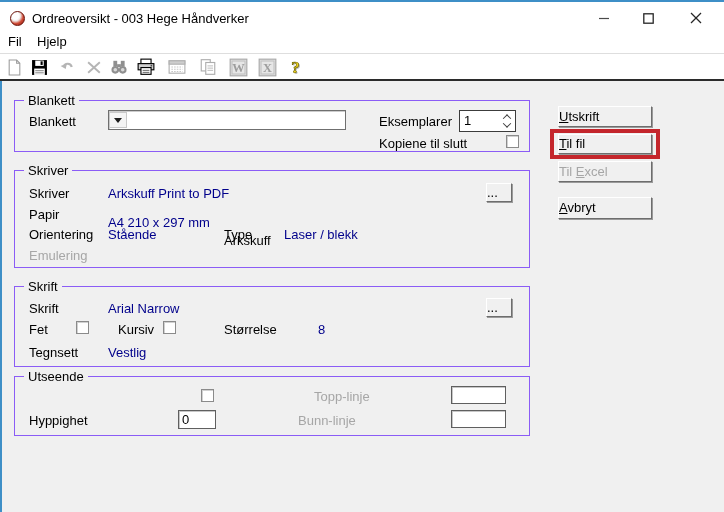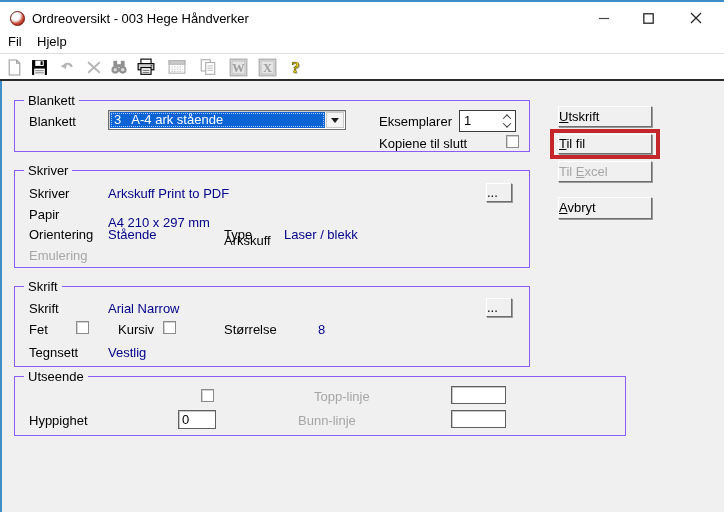--- a/index.html
+++ b/index.html
@@ -205,21 +205,20 @@
           <text x="8.4" y="13" font-size="15" font-weight="bold" text-anchor="middle" fill="#f2d41e" stroke="#6b6300" stroke-width="0.6" font-family="Liberation Serif, serif">?</text>
         </svg>
     </span>
   </div>
   <div class="abs" id="sep-dark"></div>
 
   <div class="group" style="left:14px;top:100px;width:516px;height:52px;">
     <span class="group-title">Blankett</span>
     <span class="lbl" style="left:14px;top:13px;">Blankett</span>
     <div class="abs" id="combo">
-      <span id="combo-sel">3   A-4 ark stående</span>
       <span id="combo-arrow-btn">
         <span class="tri-down"></span>
       </span>
     </div>
     <span class="lbl" style="left:364px;top:13px;">Eksemplarer</span>
     <div class="abs" id="spinner">
       <span id="spinner-value">1</span>
       <span id="spinner-btns">
         <span class="chev chev-up"></span>
         <span class="chev chev-down"></span>
@@ -252,21 +251,21 @@
     <span class="lbl" style="left:14px;top:35px;">Fet</span>
     <div class="checkbox" style="left:61px;top:34px;"></div>
     <span class="lbl" style="left:103px;top:35px;">Kursiv</span>
     <div class="checkbox" style="left:148px;top:34px;"></div>
     <span class="lbl" style="left:209px;top:35px;">Størrelse</span>
     <span class="val" style="left:303px;top:35px;">8</span>
     <span class="lbl" style="left:14px;top:58px;">Tegnsett</span>
     <span class="val" style="left:93px;top:58px;">Vestlig</span>
   </div>
 
-  <div class="group" style="left:14px;top:376px;width:612px;height:60px;text-decoration:underline;">
+  <div class="group" style="left:14px;top:376px;width:516px;height:60px;text-decoration:underline;">
     <span class="group-title">Utseende</span>
     <div class="checkbox" style="left:186px;top:12px;"></div>
     <span class="lbl dis" style="left:283px;top:12px;margin-left:16px;">Topp-linje</span>
     <input class="textbox" style="left: 436px; top: 9px; width: 55px; height: 18px;" value="">
     <span class="lbl" style="left:14px;top:36px;">Hyppighet</span>
     <input class="textbox" style="left: 163px; top: 33px; width: 38px; height: 19px;" value="0">
     <span class="lbl dis" style="left:283px;top:36px;">Bunn-linje</span>
     <input class="textbox" style="left: 436px; top: 33px; width: 55px; height: 18px;" value="">
   </div>
 

